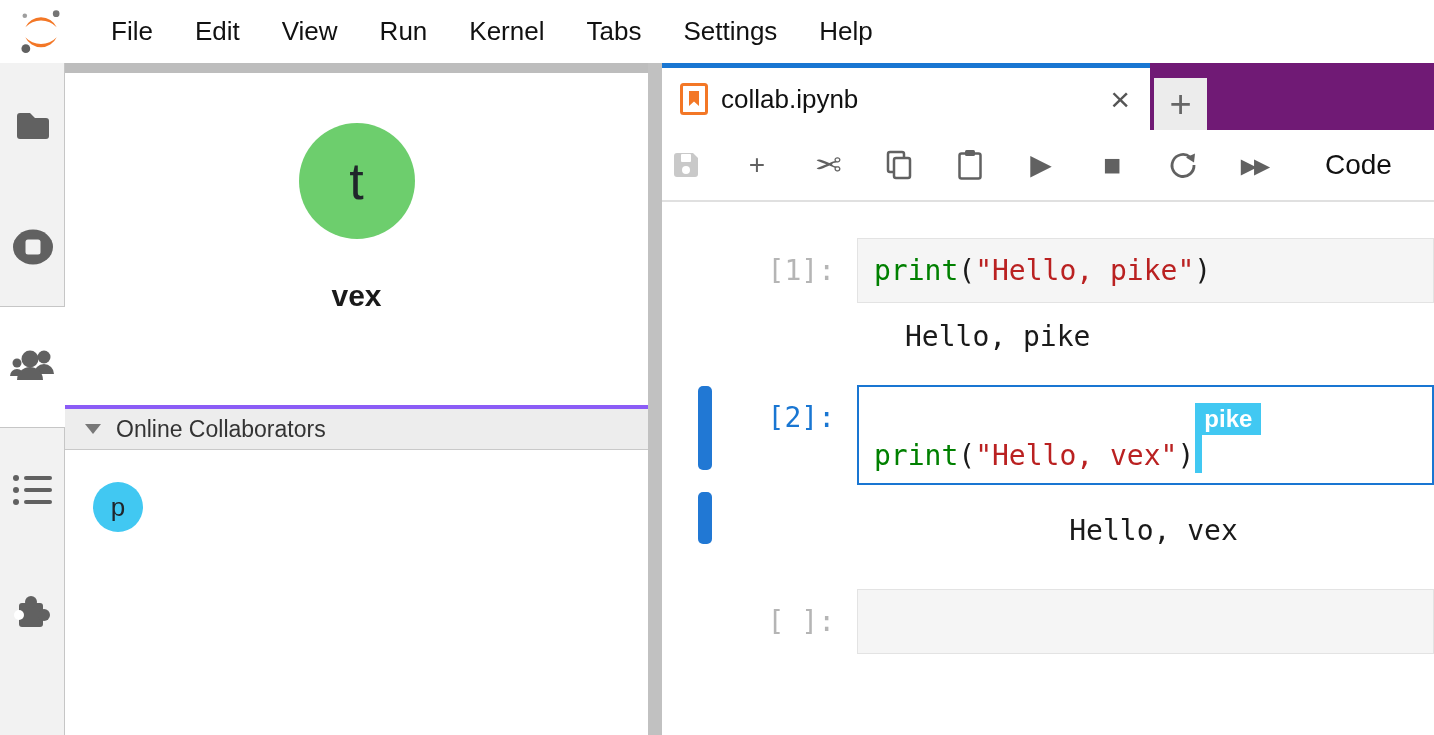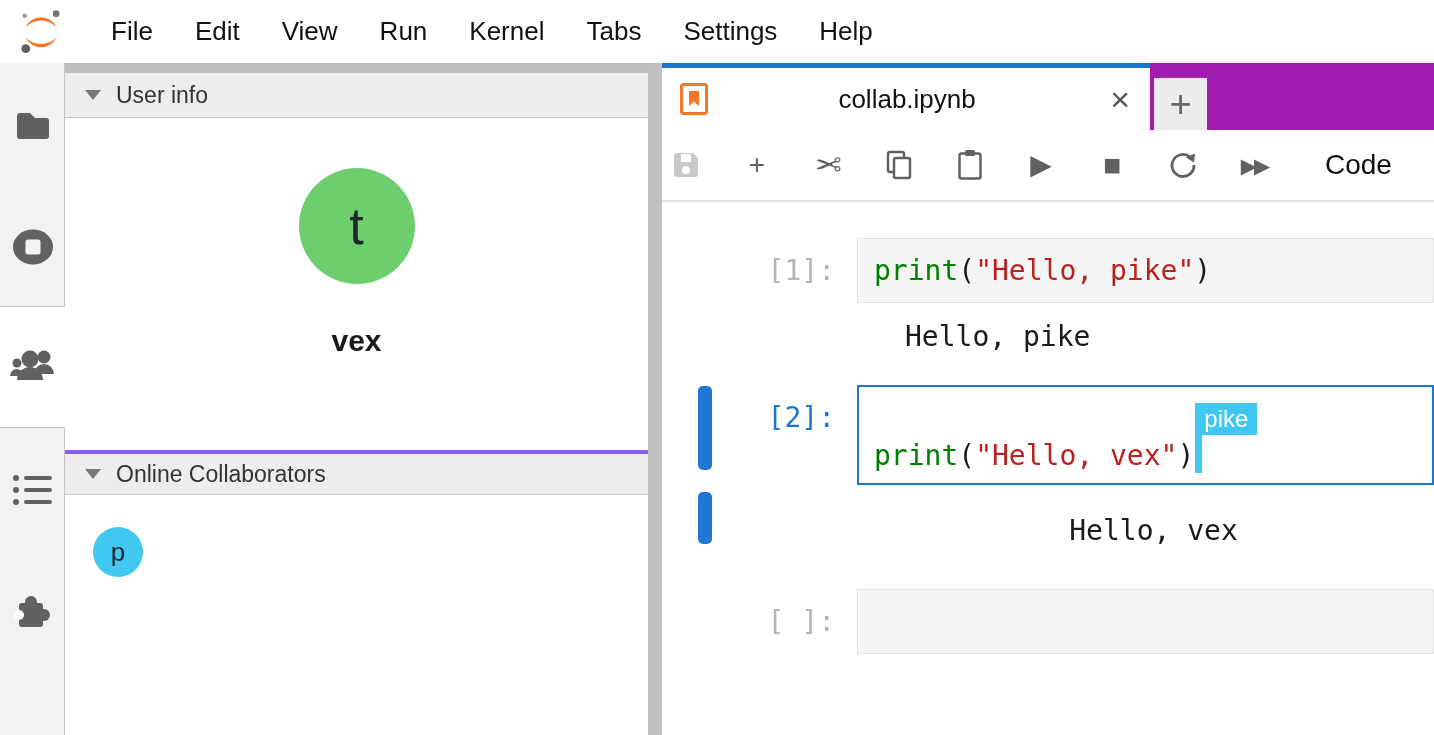--- a/index.html
+++ b/index.html
@@ -50,21 +50,21 @@
     display:flex; align-items:center; justify-content:center;
     font-size:26px; color:#20262b; flex:0 0 auto;
   }
   .collab-label { font-size:24px; color:#333; }
 
   
   .splitter { width:14px; background:#c1c1c1; flex:0 0 auto; cursor:col-resize; }
 
   
   .main { flex:1; display:flex; flex-direction:column; min-width:0; }
-  .tabbar { height:67px; background:#a21caf; display:flex; flex:0 0 auto;text-align:center; }
+  .tabbar { height:67px; background:#701a75; display:flex; flex:0 0 auto; }
   .tab-active {
     width:488px; background:#fff; border-top:5px solid #1976d2;
     display:flex; align-items:center; padding:0 16px 0 18px; gap:13px;
   }
   .tab-icon { flex:0 0 auto; display:flex; }
   .tab-label { font-size:26px; color:#111; flex:1; }
   .tab-close { font-size:34px; color:#555; line-height:1; padding:0 4px; cursor:pointer; }
   .tab-plus {
     width:53px; height:52px; margin-top:15px; margin-left:4px; background:#ececec;
     display:flex; align-items:center; justify-content:center;
@@ -106,21 +106,21 @@
   }
   .spacer195 { width:195px; flex:0 0 auto; }
 
   .collab-caret {
     display:inline-block; width:7px; height:38px; background:#41c8f2;
     vertical-align:bottom; margin-left:1px; position:relative;
   }
   .collab-flag {
     position:absolute; left:0; bottom:100%;
     background:#41c8f2; color:#fff; font-family:"Liberation Sans", sans-serif;
-    font-size:24px; font-weight:normal; line-height:32px; padding:0 9px; white-space:nowrap;
+    font-size:24px; font-weight:bold; line-height:32px; padding:0 9px; white-space:nowrap;
   }
   .collab-bar { position:absolute; left:36px; width:14px; border-radius:5px; background:#2178d4; }
   .bar-input { top:1px; height:84px; }
   .bar-output { top:-21px; height:52px; }
 
   .mt16 { margin-top:16px;gap:32px; } .mt30 { margin-top:30px; }
   .mt12 { margin-top:28px;justify-content:center; } .mt40 { margin-top:40px; }
 
   .icon-svg { display:block; }
 </style>
@@ -188,24 +188,20 @@
         <circle cx="19" cy="12" r="6" fill="#616161"></circle>
         <circle cx="32" cy="25" r="6" fill="#616161"></circle>
         <circle cx="7" cy="25" r="5" fill="#ffffff"></circle>
       </svg>
     </div>
   </div>
 
   <div class="sidepanel">
     <div class="panel-top-strip"></div>
 
-    <div class="section-header">
-      <span class="caret-down"></span>
-      <span>User info</span>
-    </div>
 
     <div class="userinfo-body">
       <div class="avatar-big">
         <span>t</span>
       </div>
       <div class="username">vex</div>
     </div>
 
     <div class="section-header collab-header">
       <span class="caret-down"></span>

